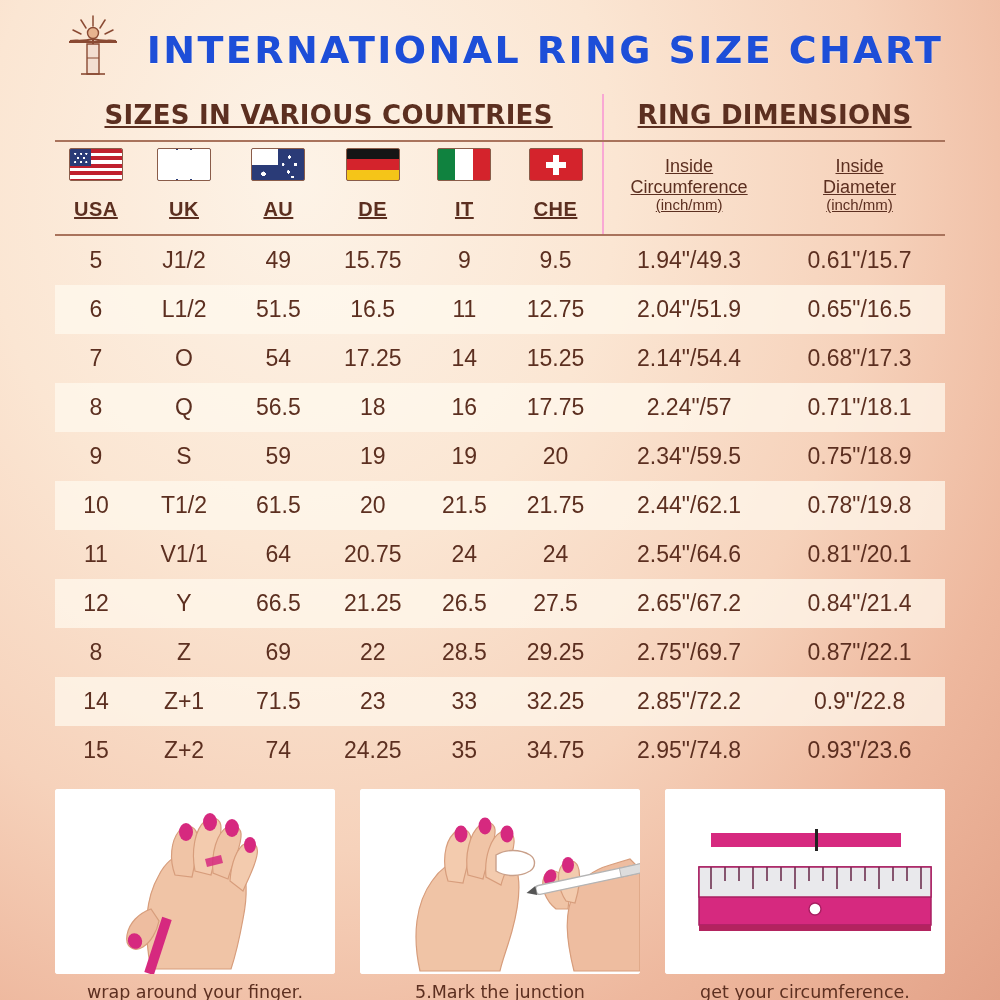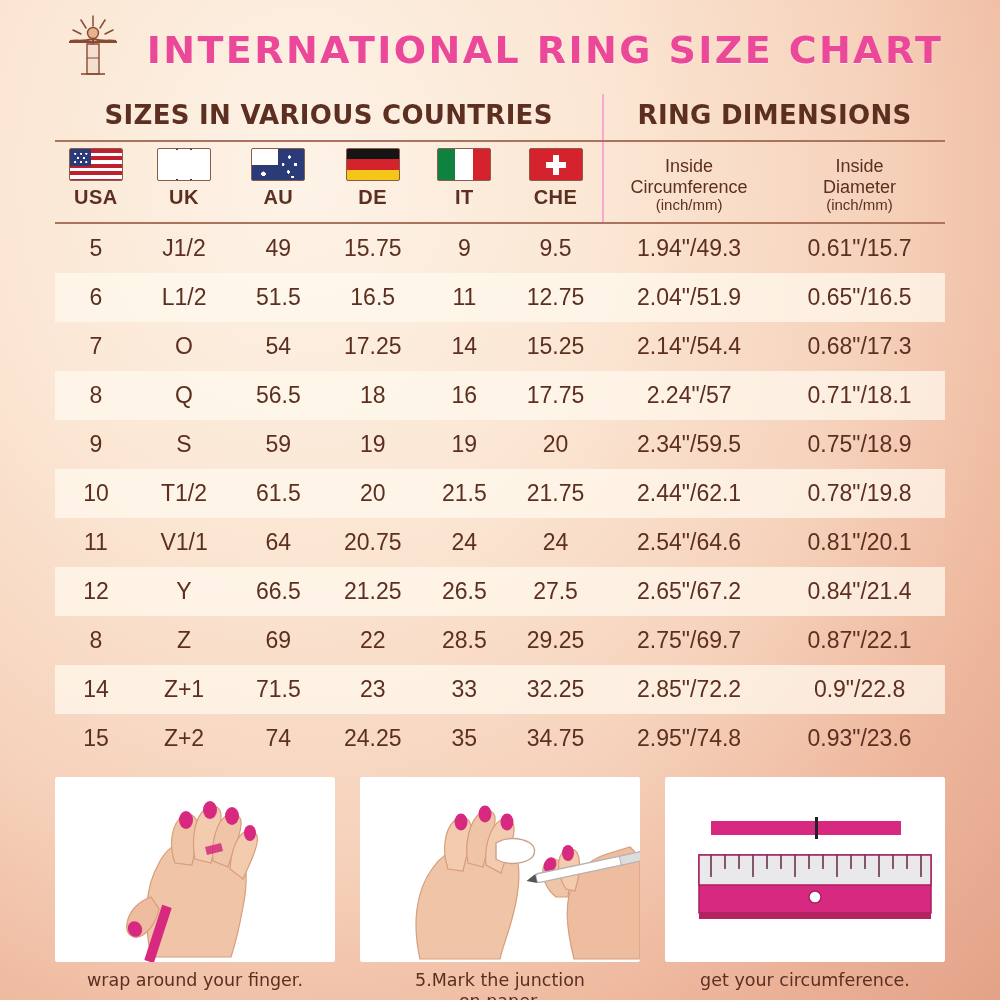--- a/index.html
+++ b/index.html
@@ -27,21 +27,21 @@
   .logo {
     width: 72px;
     height: 72px;
     position: relative;
     flex: 0 0 auto;
   }
   .title {
     font-size: 38px;
     font-weight: bold;
     letter-spacing: 2.4px;
-    color: #ec4899;
+    color: #1d4ed8;
     font-family: "DejaVu Sans", sans-serif;
     text-shadow: 0 1px 0 rgba(255,255,255,0.55);
   }
 
   
   .table-wrap {
     margin: 2px 55px 0 55px;
   }
   table.chart {
     width: 100%;
@@ -54,25 +54,25 @@
     color: #5c2f20;
   }
   .group-head th {
     font-size: 26px;
     font-weight: bold;
     padding: 6px 0 10px 0;
     font-family: "DejaVu Sans", sans-serif;
     letter-spacing: .3px;
   }
   .vline-l { border-left: 2px solid #f9a8d4; }
-  .hline-b { border-bottom: 2px solid #a9735c; }
+  .hline-b { border-bottom: 2px solid #a9735c; text-decoration: underline; }
 
   .flagrow td {
     padding-top: 6px;
-    padding-bottom: 0;
+    padding-bottom: 12px;
   }
   .flag {
     width: 54px;
     height: 33px;
     display: inline-block;
     border: 1px solid #8a5c49;
     position: relative;
     overflow: hidden;
     box-sizing: border-box;
     border-radius: 2px;

